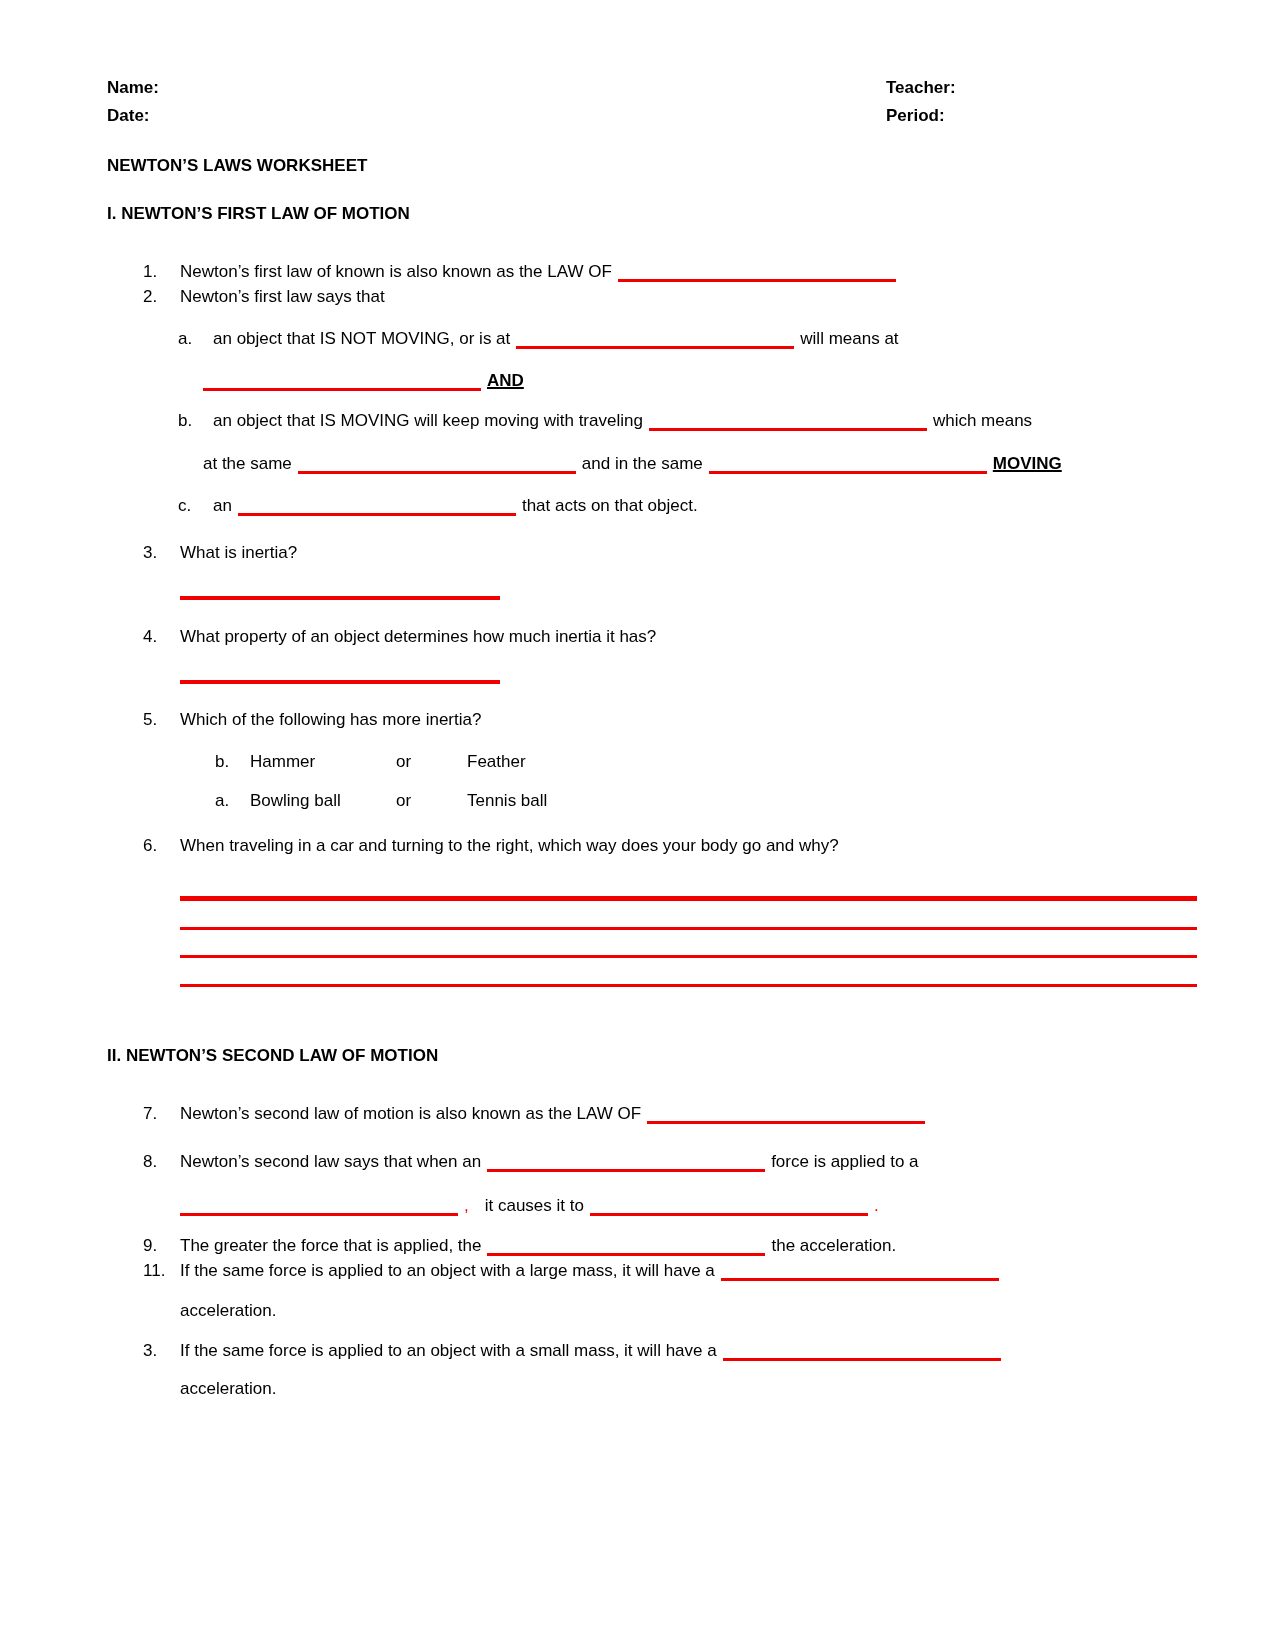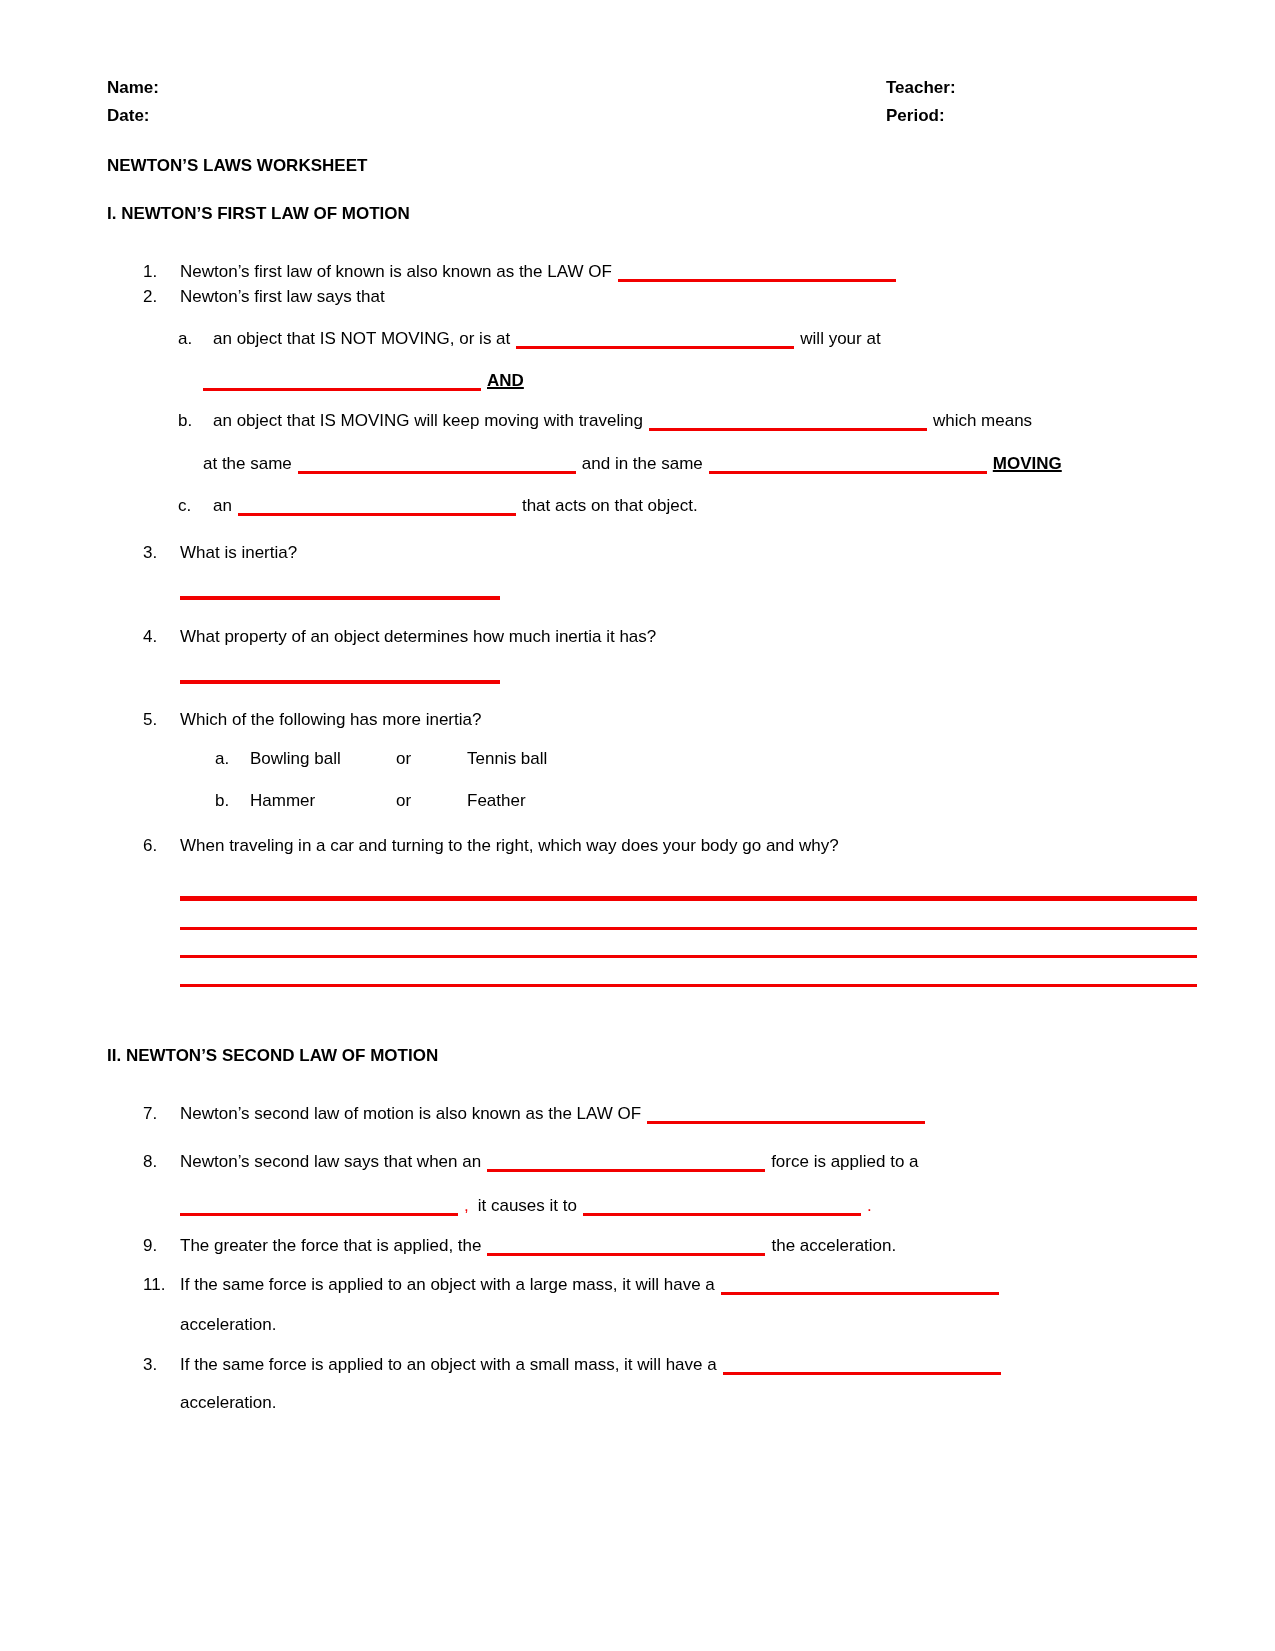--- a/index.html
+++ b/index.html
@@ -28,21 +28,21 @@
   .blank{
     display:inline-block;width:278px;height:14px;
     border-bottom:3px solid #f20000;
     vertical-align:-5px;margin:0 6px;
   }
   .sblank{margin-left:73px;width:320px;height:0;border-bottom:4px solid #f20000;}
   .ruled{margin-left:73px;width:1017px;height:0;border-bottom:3px solid #f20000;}
   .ruled.first{border-bottom-width:5px;}
   .bu{font-weight:700;text-decoration:underline;text-decoration-thickness:2px;}
   .red{color:#f20000;}
-  .gapl{margin-left:9px;}
+  .gapl{margin-left:16px;}
   .optlabel{display:inline-block;margin-left:108px;width:35px;}
   .optfirst{display:inline-block;width:146px;}
   .optconj{display:inline-block;width:71px;}
 </style>
 </head>
 <body>
 
 <div class="page">
 
   <div class="hrow">
@@ -65,21 +65,21 @@
     <span class="itext"><span>Newton’s first law of known is also known as the LAW OF</span><span class="blank"></span></span>
   </div>
 
   <div class="row item" style="margin-top:0">
     <span class="num">2.</span>
     <span class="itext">Newton’s first law says that</span>
   </div>
 
   <div class="row item sub" style="margin-top:17px">
     <span class="label">a.</span>
-    <span class="itext"><span>an object that IS NOT MOVING, or is at</span><span class="blank"></span><span>will your at</span></span>
+    <span class="itext"><span>an object that IS NOT MOVING, or is at</span><span class="blank"></span><span>will means at</span></span>
   </div>
 
   <div class="row cont2" style="margin-top:17px">
     <span class="blank" style="margin-left:0"></span><span class="bu">AND</span>
   </div>
 
   <div class="row item sub" style="margin-top:15px">
     <span class="label">b.</span>
     <span class="itext"><span>an object that IS MOVING will keep moving with traveling</span><span class="blank"></span><span>which means</span></span>
   </div>
@@ -103,26 +103,26 @@
     <span class="num">4.</span>
     <span class="itext">What property of an object determines how much inertia it has?</span>
   </div>
   <div class="sblank" style="margin-top:31px"></div>
 
   <div class="row item" style="margin-top:23px">
     <span class="num">5.</span>
     <span class="itext">Which of the following has more inertia?</span>
   </div>
 
+  <div class="row" style="margin-top:17px">
+    <span class="optlabel">b.</span><span class="optfirst">Hammer</span><span class="optconj">or</span><span>Feather</span>
+  </div>
+
   <div class="row" style="margin-top:14px">
     <span class="optlabel">a.</span><span class="optfirst">Bowling ball</span><span class="optconj">or</span><span>Tennis ball</span>
-  </div>
-
-  <div class="row" style="margin-top:17px">
-    <span class="optlabel">b.</span><span class="optfirst">Hammer</span><span class="optconj">or</span><span>Feather</span>
   </div>
 
   <div class="row item" style="margin-top:20px">
     <span class="num">6.</span>
     <span class="itext">When traveling in a car and turning to the right, which way does your body go and why?</span>
   </div>
   <div class="ruled first" style="margin-top:38px"></div>
   <div class="ruled" style="margin-top:26px"></div>
   <div class="ruled" style="margin-top:25px"></div>
   <div class="ruled" style="margin-top:26px"></div>
@@ -142,21 +142,21 @@
   <div class="row cont1" style="margin-top:19px">
     <span class="blank" style="margin-left:0"></span><span class="red">,</span><span class="gapl">it causes it to</span><span class="blank"></span><span class="red">.</span>
   </div>
 
   <div class="row item" style="margin-top:15px">
     <span class="num">9.</span>
     <span class="itext"><span>The greater the force that is applied, the</span><span class="blank"></span><span>the acceleration.</span></span>
   </div>
 
 
-  <div class="row item" style="margin-top:14px">
+  <div class="row item" style="">
     <span class="num">11.</span>
     <span class="itext"><span>If the same force is applied to an object with a large mass, it will have a</span><span class="blank"></span></span>
   </div>
   <div class="row cont1" style="margin-top:15px">acceleration.</div>
 
   <div class="row item" style="margin-top:15px">
     <span class="num">3.</span>
     <span class="itext"><span>If the same force is applied to an object with a small mass, it will have a</span><span class="blank"></span></span>
   </div>
   <div class="row cont1" style="margin-top:13px">acceleration.</div>

